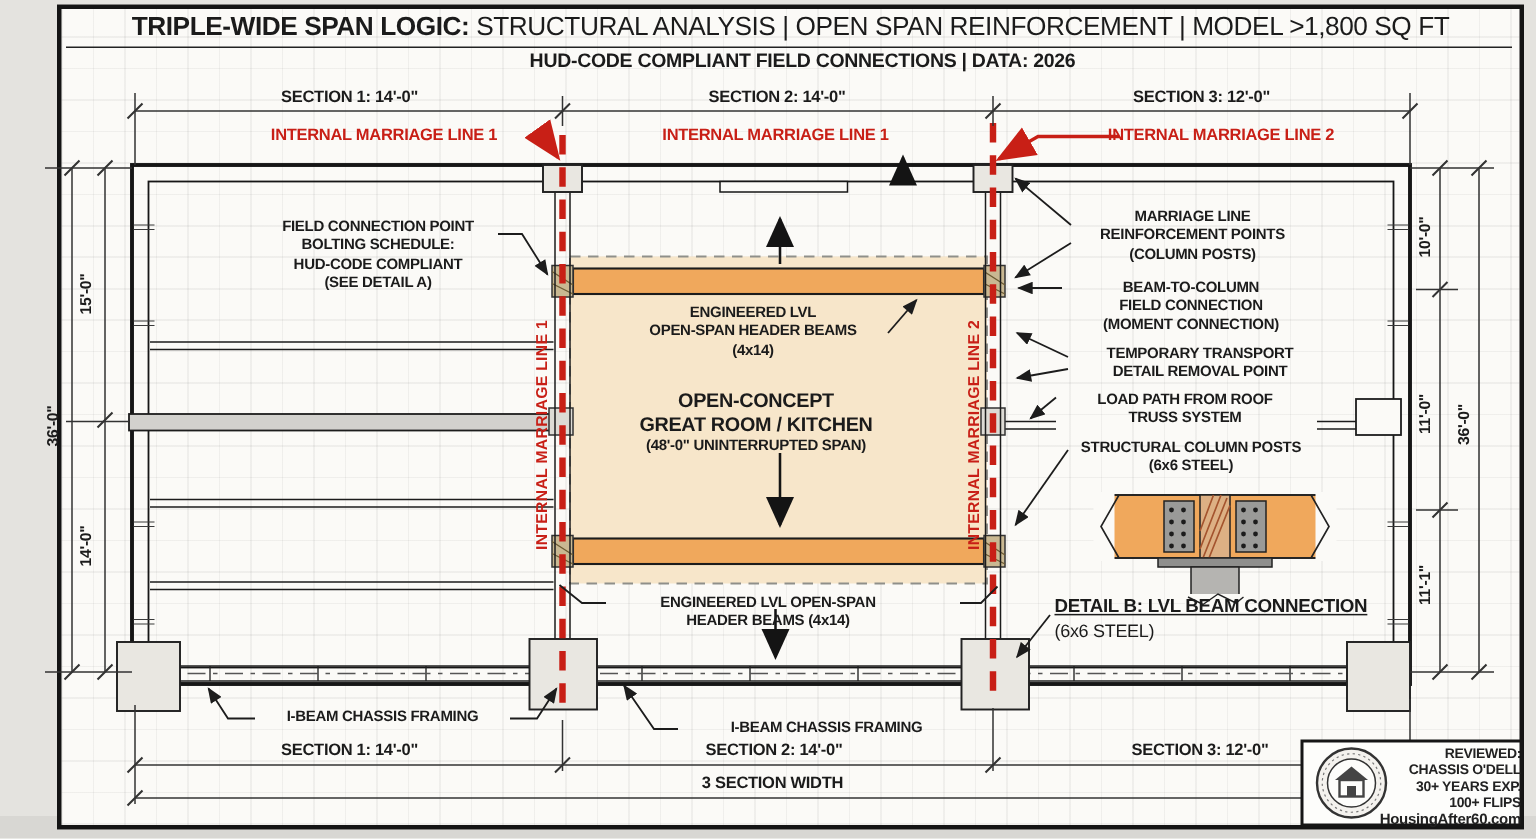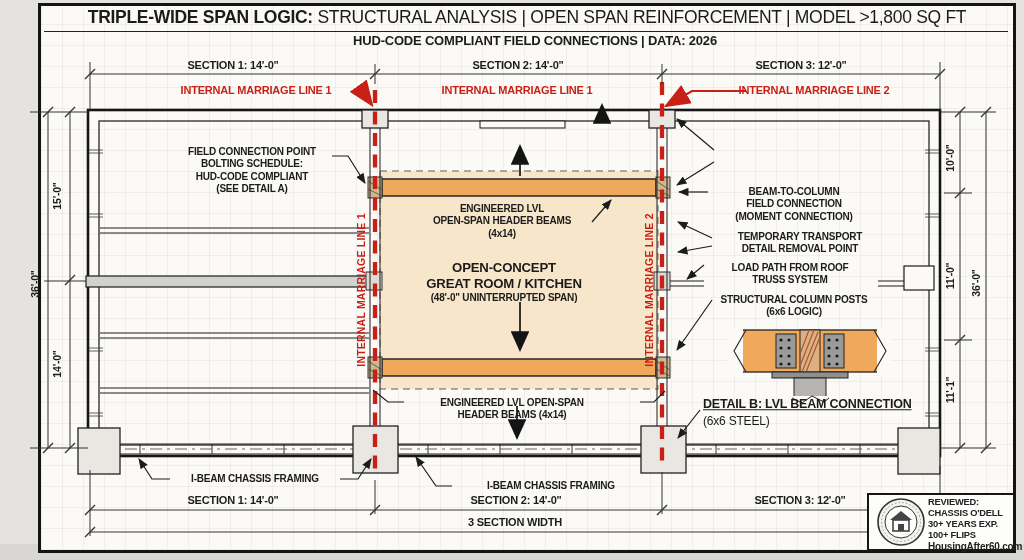--- a/index.html
+++ b/index.html
@@ -22,21 +22,21 @@
   .rule{position:absolute;left:44px;top:31px;width:964px;border-top:1.6px solid #222;z-index:2;}
   .sec{font-size:11px;font-weight:600;white-space:nowrap;}
   .mlab{font-size:11px;white-space:nowrap;}
   .ann{font-size:10px;font-weight:700;}
   .annb{font-size:13.2px;font-weight:700;}
   .dim{font-size:10.5px;font-weight:600;white-space:nowrap;}
   .detail-title{font-size:12.5px;font-weight:700;text-decoration:underline;transform:translate(0,-50%);text-align:left;white-space:nowrap;}
   .detail-sub{font-size:12px;font-weight:500;transform:translate(0,-50%);text-align:left;white-space:nowrap;}
   .vml{font-size:10.5px;letter-spacing:0.2px;}
   .stamp-text{position:absolute;left:928px;top:497px;width:86px;z-index:2;display:flex;flex-direction:column;
-    align-items:flex-start;justify-content:center;gap:1px;}
+    align-items:flex-end;justify-content:center;gap:1px;}
   .stamp-line{font-size:9.3px;font-weight:700;color:#222;white-space:nowrap;letter-spacing:-0.2px;}
   .stamp-site{font-size:10px;}
 </style>
 </head>
 <body>
 
 <div class="sheet">
   <div class="frame"></div>
 
   <svg class="plan" width="1024" height="559" viewBox="0 0 1024 559">
@@ -237,29 +237,32 @@
   <div class="lbl ann" style="left:252px;top:171px;">FIELD CONNECTION POINT
 BOLTING SCHEDULE:
 HUD-CODE COMPLIANT
 (SEE DETAIL A)</div>
   <div class="lbl ann" style="left:502px;top:222px;">ENGINEERED LVL
 OPEN-SPAN HEADER BEAMS
 (4x14)</div>
   <div class="lbl annb" style="left:504px;top:276px;">OPEN-CONCEPT
 GREAT ROOM / KITCHEN</div>
   <div class="lbl ann" style="left:504px;top:298px;">(48'-0" UNINTERRUPTED SPAN)</div>
+  <div class="lbl ann" style="left:795px;top:158px;">MARRIAGE LINE
+REINFORCEMENT POINTS
+(COLUMN POSTS)</div>
   <div class="lbl ann" style="left:794px;top:205px;">BEAM-TO-COLUMN
 FIELD CONNECTION
 (MOMENT CONNECTION)</div>
   <div class="lbl ann" style="left:800px;top:243px;">TEMPORARY TRANSPORT
 DETAIL REMOVAL POINT</div>
   <div class="lbl ann" style="left:790px;top:274px;">LOAD PATH FROM ROOF
 TRUSS SYSTEM</div>
   <div class="lbl ann" style="left:794px;top:306px;">STRUCTURAL COLUMN POSTS
-(6x6 LOGIC)</div>
+(6x6 STEEL)</div>
   <div class="lbl ann" style="left:512px;top:409px;">ENGINEERED LVL OPEN-SPAN
 HEADER BEAMS (4x14)</div>
   <div class="lbl ann" style="left:255px;top:479px;">I-BEAM CHASSIS FRAMING</div>
   <div class="lbl ann" style="left:551px;top:486px;">I-BEAM CHASSIS FRAMING</div>
 
   <div class="lbl detail-title" style="left:703px;top:405px;">DETAIL B: LVL BEAM CONNECTION</div>
   <div class="lbl detail-sub" style="left:703px;top:421px;">(6x6 STEEL)</div>
 
   <div class="lbl sec" style="left:233px;top:501px;">SECTION 1: 14'-0"</div>
   <div class="lbl sec" style="left:516px;top:501px;">SECTION 2: 14'-0"</div>

